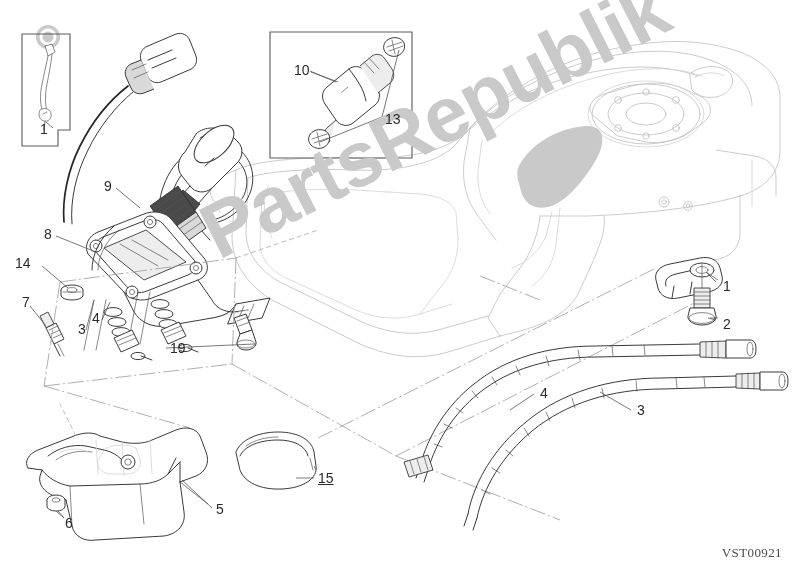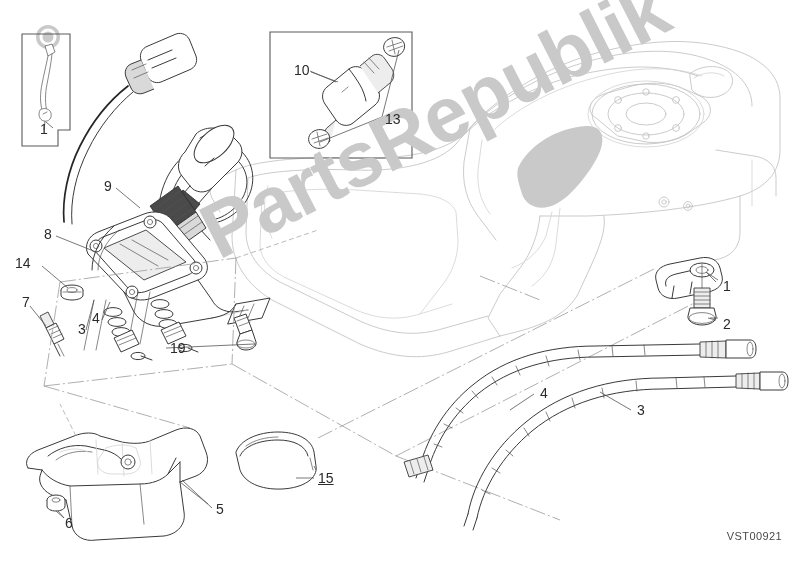--- a/index.html
+++ b/index.html
@@ -27,23 +27,23 @@
     font-family: "Liberation Sans", sans-serif;
     font-size: 14px;
     color: #2a2a2a;
     line-height: 1;
     white-space: nowrap;
     user-select: none;
   }
   #diagram-code {
     position: absolute;
     right: 18px;
-    bottom: 22px;
-    font-family: Liberation Sans, sans-serif;
-    font-size: 11px;
+    bottom: 3px;
+    font-family: Liberation Serif, serif;
+    font-size: 13px;
     letter-spacing: 0.4px;
     color: #4a4a4a;
   }
   .wm {
     position: absolute;
     font-family: "Liberation Sans", sans-serif;
     font-weight: bold;
     color: #c9c9c9;
     user-select: none;
     pointer-events: none;

